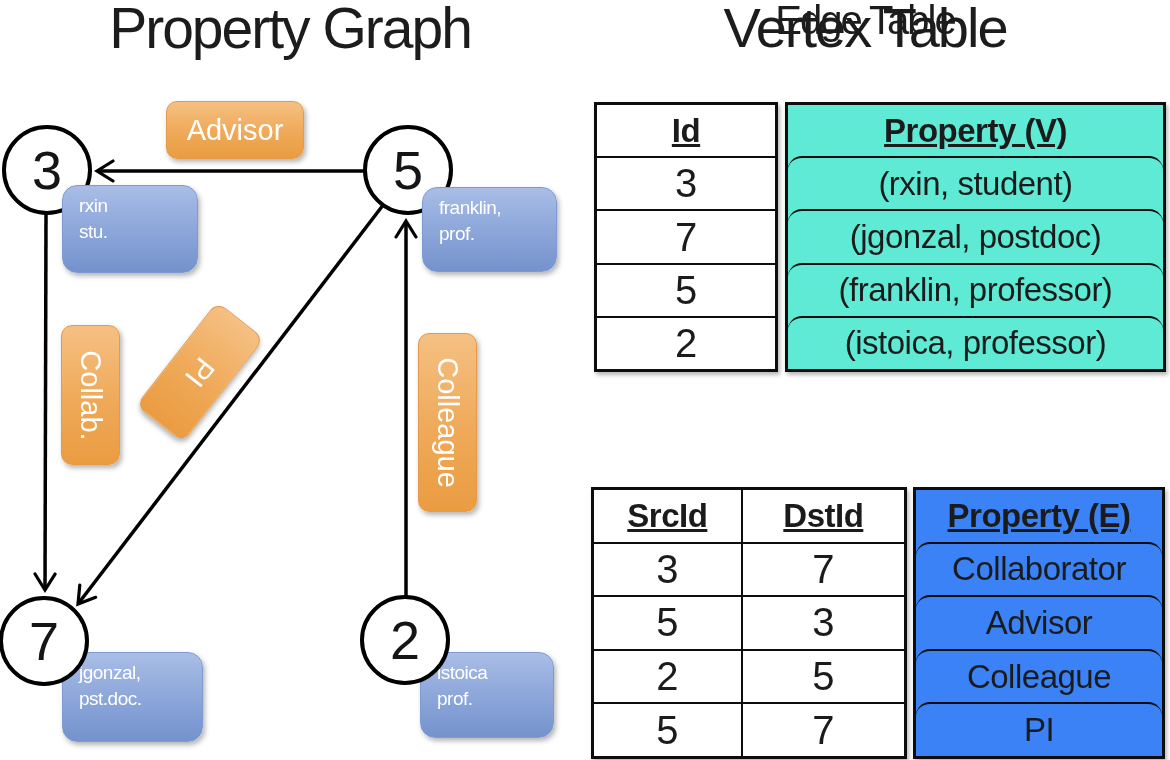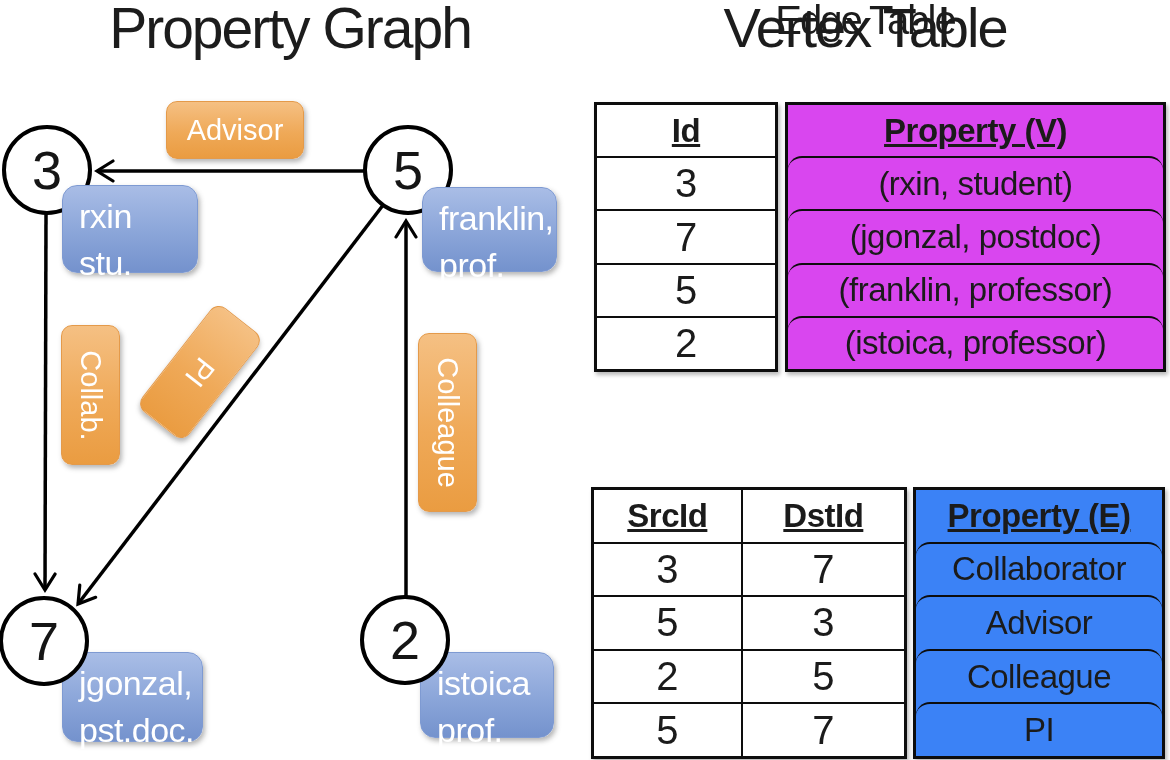--- a/index.html
+++ b/index.html
@@ -45,39 +45,39 @@
   .rot90{transform:rotate(90deg);}
 
   
   .prop-box{
     position:absolute;z-index:4;border-radius:15px;
     background:linear-gradient(180deg,#a9bde6 0%,#8da7da 50%,#7492cd 100%);
     border:1px solid #7e9ad2;
     box-shadow:2px 3px 5px rgba(90,90,90,0.45);
     color:#fff;padding:7px 0 0 16px;box-sizing:border-box;
   }
-  .prop-box span{display:block;font-size:34px;line-height:1.38;letter-spacing:-0.5px;white-space:nowrap;}
+  .prop-box span{display:block;font-size:19px;line-height:1.38;letter-spacing:-0.5px;white-space:nowrap;}
   #prop-rxin{left:62px;top:185px;width:136px;height:88px;}
   #prop-franklin{left:422px;top:187px;width:135px;height:85px;}
   #prop-jgonzal{left:62px;top:652px;width:141px;height:90px;}
   #prop-istoica{left:420px;top:652px;width:134px;height:86px;}
 
   
   .tbox{
     position:absolute;border:3px solid #0d0d0d;box-sizing:border-box;
     display:flex;flex-direction:column;background:#fff;
     box-shadow:2px 3px 4px rgba(0,0,0,0.28);
   }
   .trow{flex:1;display:flex;align-items:center;justify-content:center;border-top:2.5px solid #0d0d0d;}
   .trow:first-child{border-top:none;}
   .thead{font-weight:bold;font-size:33px;letter-spacing:-0.5px;text-decoration:underline;}
   .num{font-size:40px;}
   .ptext{font-size:33px;letter-spacing:-0.5px;white-space:nowrap;border-radius:14px;}
   #vt-id{left:594px;top:102px;width:184px;height:270px;}
-  #vt-prop{left:785px;top:102px;width:381px;height:270px;background:#d946ef;}
+  #vt-prop{left:785px;top:102px;width:381px;height:270px;background:#5eead4;}
   #et-ids{left:591px;top:487px;width:316px;height:272px;flex-direction:row;padding:0;}
   .tcol{flex:1;display:flex;flex-direction:column;}
   .tcol.right{border-left:2.5px solid #0d0d0d;flex:1.1;}
   #et-prop{left:913px;top:487px;width:252px;height:272px;background:#3b82f6;}
 </style>
 </head>
 <body>
 
 <div class="canvas">
 

